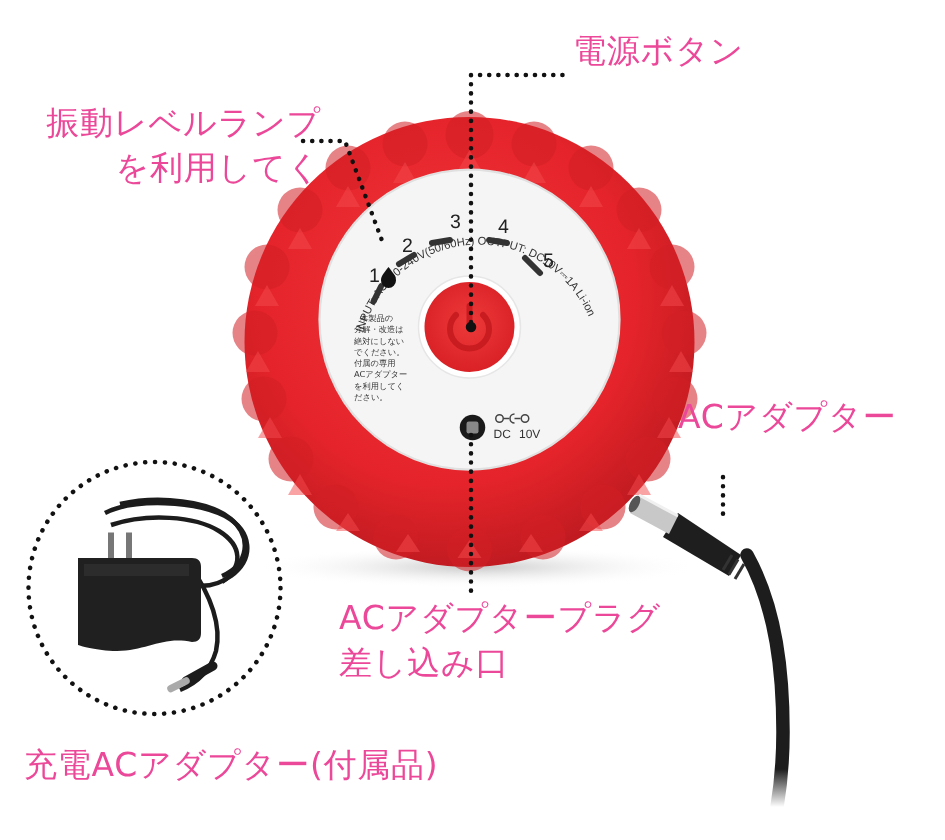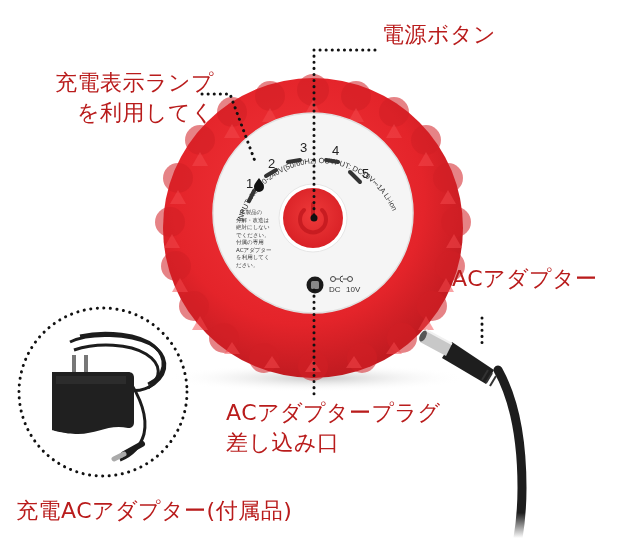--- a/index.html
+++ b/index.html
@@ -1,18 +1,18 @@
 <!DOCTYPE html>
 <html><head>
 <meta charset="utf-8">
 <style>
   html, body { margin: 0; padding: 0; background: #ffffff; }
   body { width: 630px; height: 560px; position: relative; overflow: hidden;
          font-family: "DejaVu Sans", "Liberation Sans", sans-serif; color: #111; }
-  .label { position: absolute; font-size: 22px; line-height: 30px; white-space: nowrap; color: #b91c1c; letter-spacing: 0.5px; }
+  .label { position: absolute; font-size: 22px; line-height: 30px; white-space: nowrap; color: #ec4899; letter-spacing: 0.5px; }
   .label .line { display: block; }
   #lbl-lamp { left: 6px; top: 68px; text-align: right; width: 208px; }
   #lbl-power { left: 382px; top: 20px; text-align: left; }
   #lbl-plug { left: 452px; top: 264px; }
   #lbl-jack { left: 226px; top: 398px; text-align: left; width: 236px; }
   #lbl-adapter { left: 16px; top: 496px; }
   svg.stage { position: absolute; left: 0; top: 0; }
   .ring-text { font-family: "Liberation Sans", sans-serif; font-size: 7.5px; fill: #333; }
   .num { font-family: "Liberation Sans", sans-serif; font-size: 13px; fill: #222; }
   .tiny { font-family: "DejaVu Sans", sans-serif; font-size: 5.5px; fill: #333; }
@@ -189,21 +189,21 @@
   <g stroke="#111" stroke-width="3" stroke-linecap="round" stroke-dasharray="0.1 6" fill="none">
     <path d="M202 94 L230 94 L256 164"></path>
     <path d="M375 50 L314 50 L314 218"></path>
     <path d="M314 290 L314 398"></path>
     <path d="M482 318 L482 345"></path>
   </g>
   <circle cx="314" cy="218" r="3.5" fill="#111"></circle>
 </svg>
 
 <div class="label" id="lbl-lamp">
-  <span class="line">充電表示ランプ</span>
+  <span class="line">振動レベルランプ</span>
   <span class="line">を利用してく</span>
 </div>
 <div class="label" id="lbl-power">
   <span class="line">電源ボタン</span>
 </div>
 <div class="label" id="lbl-plug">
   <span class="line">ACアダプター</span>
 </div>
 <div class="label" id="lbl-jack">
   <span class="line">ACアダプタープラグ</span>

